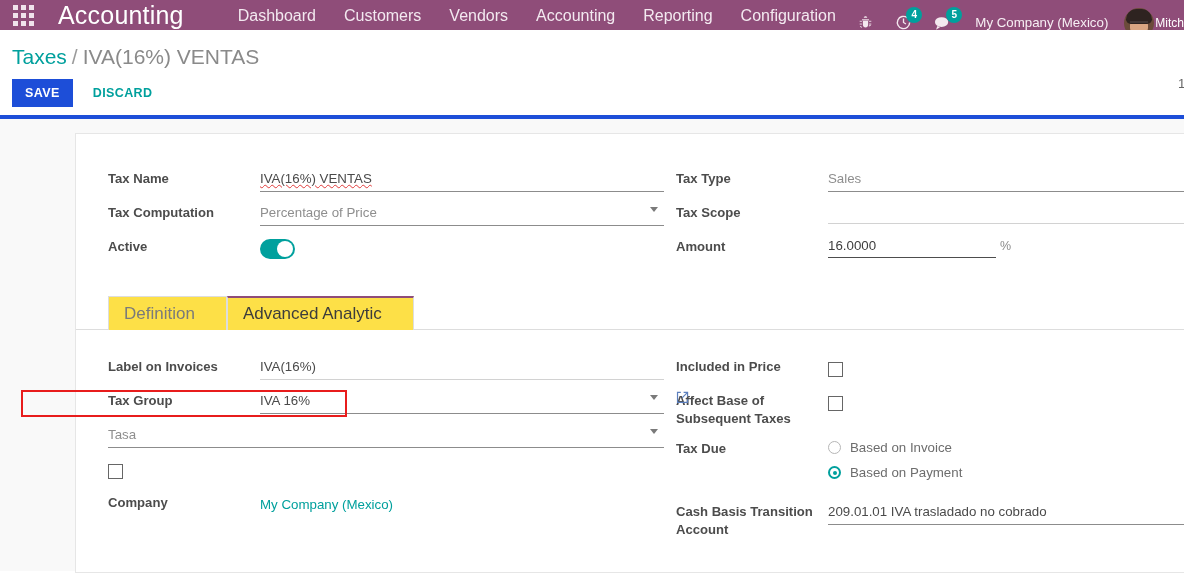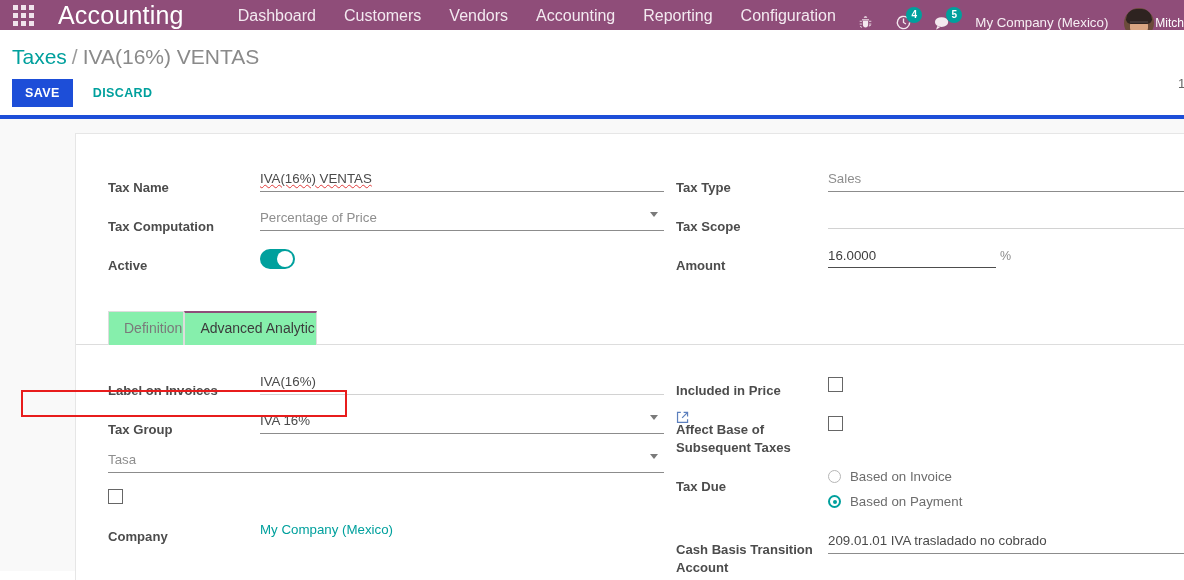--- a/index.html
+++ b/index.html
@@ -212,21 +212,20 @@
     min-height: 28px;
   }
   .lbl {
     width: 152px;
     flex: 0 0 152px;
     font-size: 13.1px;
     font-weight: 700;
     color: #4c4c4c;
     padding-top: 6px;
     line-height: 18px;
-    margin-top: 9px;
   }
   .val {
     flex: 1;
     position: relative;
     padding-top: 3px;
   }
   .input-line {
     border-bottom: 1px solid #8c8c8c;
     font-size: 13.3px;
     color: #4a4a4a;
@@ -334,26 +333,26 @@
   
   .notebook {
     margin-top: 30px;
     padding-left: 32px;
     border-bottom: 1px solid #dddddd;
     display: flex;
     align-items: flex-end;
     height: 34px;
   }
   .tab {
-    font-size: 14px;
-    padding: 7px 1px 7px 15px;
+    font-size: 17px;
+    padding: 7px 31px 7px 15px;
     color: #7a7a7a;
     border: 1px solid #dddddd;
     border-bottom: none;
-    background: #86efac;
+    background: #fde047;
     margin-bottom: -1px;
     cursor: pointer;
     line-height: 19px;
   }
   .tab.active {
     color: #3c3c3c;
     border-top: 2px solid #8f4d79;
     padding-top: 6px;
   }
   .tab-pane {

